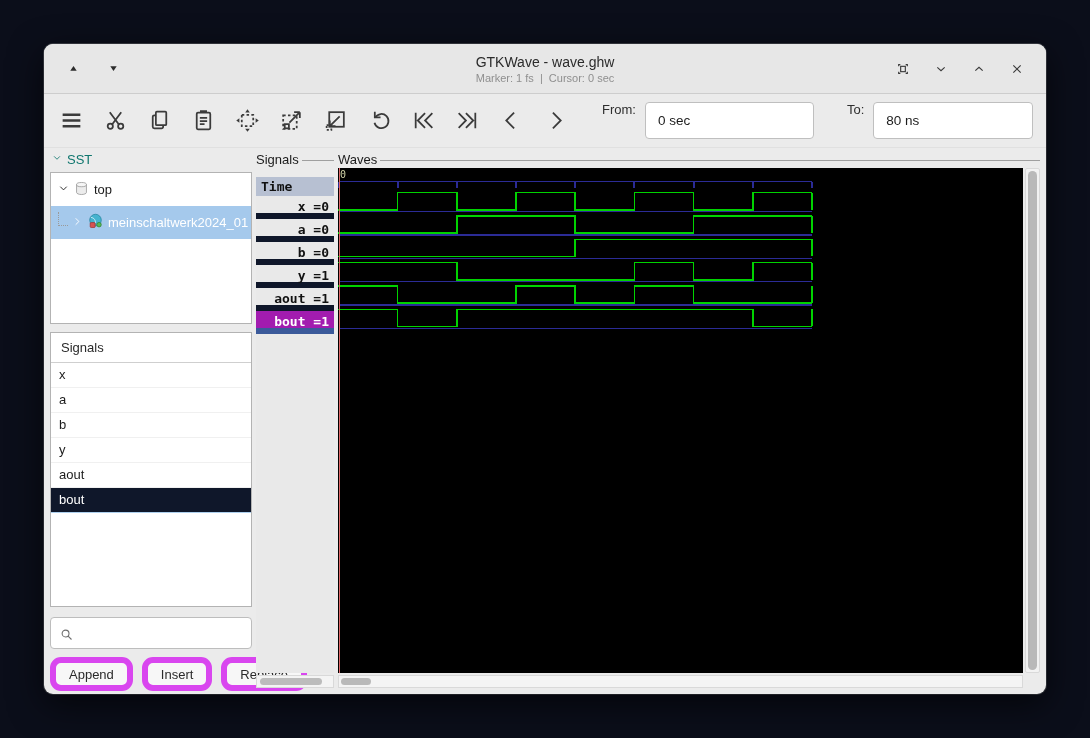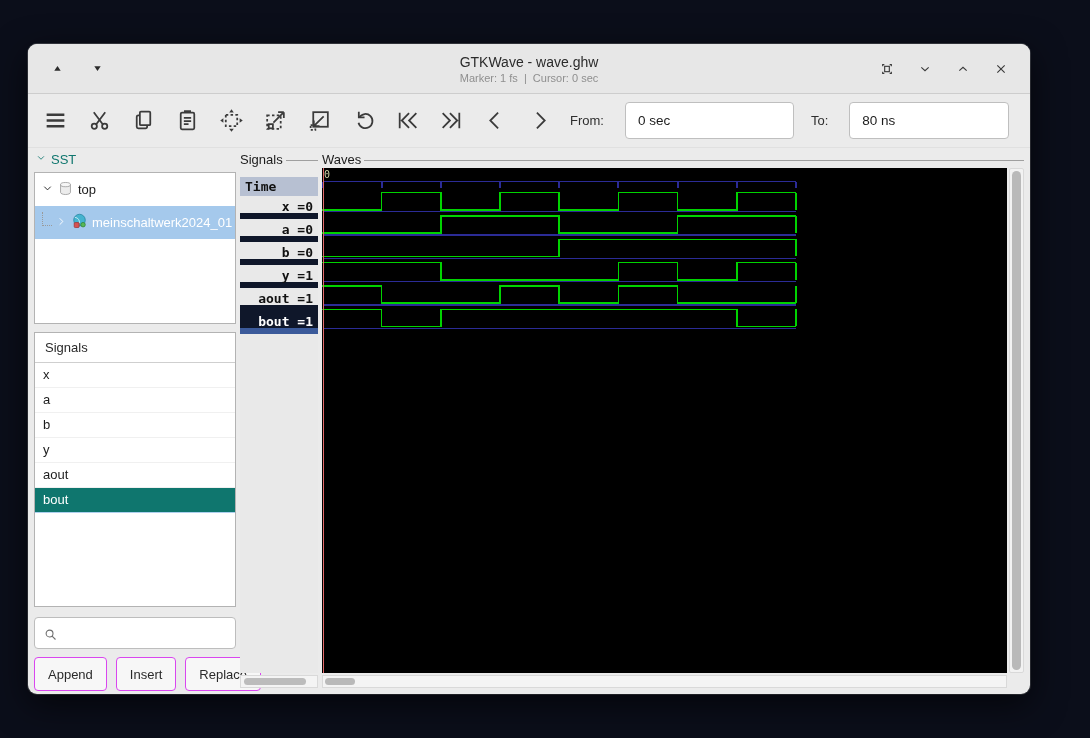--- a/index.html
+++ b/index.html
@@ -1,38 +1,38 @@
 <!DOCTYPE html>
 <html><head>
 <meta charset="utf-8">
 <style>
   * { box-sizing: border-box; margin: 0; padding: 0; }
   html,body { width: 1090px; height: 738px; }
   body { font-family: "Liberation Sans", sans-serif; }
   .stage { position: relative; width: 1090px; height: 738px; background: #0b0e1a; overflow: hidden; }
-  .window { position: absolute; left: 28px; top: 44px; width: 1002px; height: 650px;
+  .window { position: absolute; left: 44px; top: 44px; width: 1002px; height: 650px;
             background: #ebebeb; border-radius: 9px; overflow: hidden;
             box-shadow: 0 10px 34px rgba(0,0,0,.65), 0 0 0 1px #3a3d46; }
   
   .titlebar { height: 50px; background: #e7e7e7; border-bottom: 1px solid #cdcdcd;
               display: grid; grid-template-columns: 1fr auto 1fr; align-items: center; }
   .tb-left { display: flex; gap: 22px; padding-left: 20px; color: #2c2c2c; }
   .tb-center { text-align: center; }
   .tb-title { font-size: 14px; color: #2b2b2b; }
   .tb-sub { font-size: 11px; color: #8f8f8f; margin-top: 2px; white-space: pre; }
   .tb-right { display: flex; gap: 20px; justify-content: flex-end; padding-right: 20px; color: #3a3a3a; }
   .tb-icon { width: 18px; height: 18px; display: flex; align-items: center; justify-content: center; cursor: default; }
   .tb-icon svg { width: 16px; height: 16px; }
   .tb-left .tb-icon svg { width: 11px; height: 11px; }
   
   .toolbar { height: 54px; background: #ebebeb; display: flex; align-items: center;
              padding: 0 14px; gap: 17px; border-bottom: 1px solid #e0e0e0; color: #3b3b3b; }
   .icon-btn { width: 27px; height: 27px; display: flex; align-items: center; justify-content: center; flex: none; }
   .icon-btn svg { width: 25px; height: 25px; }
-  .range-group { display: flex; align-items: center; gap: 21px; }
+  .range-group { display: flex; gap: 9px; margin-left: 16px; }
   .range-label { font-size: 13px; color: #2e2e2e; }
   .range-input { height: 37px; border: 1px solid #bfbfbf; border-radius: 4px; background: #fff;
                  font-family: "Liberation Sans", sans-serif; font-size: 13.5px; color: #1c1c1c; padding: 16px 12px; }
   .range-input.from { width: 169px; } .range-input.to { width: 160px; }
   
   .main { height: 546px; display: flex; padding: 0 6px; gap: 4px; }
   .col-left { width: 202px; flex: none; display: flex; flex-direction: column; }
   .col-mid { width: 78px; flex: none; display: flex; flex-direction: column; padding-bottom: 6px; }
   .col-right { flex: 1; display: flex; flex-direction: column; padding-bottom: 6px; }
   
@@ -45,40 +45,40 @@
   .tree-row.selected { background: #a5c9ec; color: #ffffff; }
   .tree-chevron svg { width: 11px; height: 11px; }
   .tree-guide { width: 10px; height: 14px; border-left: 1px dotted #9a9a9a; border-bottom: 1px dotted #9a9a9a; margin-top: -8px; flex: none; }
   .tree-icon svg { width: 17px; height: 17px; }
   .list-box { margin-top: 8px; height: 275px; background: #fff; border: 1px solid #b3b3b3;
               display: flex; flex-direction: column; overflow: hidden; }
   .list-header { height: 30px; line-height: 29px; padding-left: 10px; font-size: 13px; color: #2a2a2a;
                  border-bottom: 1px solid #cfcfcf; background: #fff; }
   .list-item { height: 25px; line-height: 24px; padding-left: 8px; font-size: 13px; color: #1c1c1c;
                border-bottom: 1px solid #f0f0f0; }
-  .list-item.selected { background: #0f766e; color: #ffffff; border-bottom-color: #aed0ee; }
+  .list-item.selected { background: #0f172a; color: #ffffff; border-bottom-color: #aed0ee; }
   .search-box { margin-top: 10px; height: 32px; background: #fff; border: 1px solid #bdbdbd; border-radius: 4px;
                 display: flex; align-items: center; padding: 0 8px; gap: 6px; }
   .search-box svg { width: 15px; height: 15px; color: #6d6d6d; flex: none; }
   .search-input { border: none; outline: none; flex: 1; font-size: 13px; background: transparent; font-family: "Liberation Sans", sans-serif; }
   .btn-row { margin-top: 8px; display: flex; gap: 9px; }
-  .gtk-btn { height: 34px; padding: 0 13px; background: #f7f7f7; border: 1px solid #d946ef; border-radius: 4px;
+  .gtk-btn { height: 34px; padding: 0 13px; background: #f7f7f7; border: 6px solid #d946ef; border-radius: 11px;
              font-size: 13px; color: #2a2a2a; font-family: "Liberation Sans", sans-serif; }
   
   .frame-row { height: 16px; margin-top: 4px; display: flex; align-items: flex-start; }
   .frame-label { font-size: 13px; color: #1b1b1b; line-height: 15px; }
   .frame-line { flex: 1; border-top: 1px solid #9f9f9f; margin-left: 3px; margin-top: 8px; }
   
   .values-body { margin-top: 9px; flex: 1; background: #e9e9e9; display: flex; flex-direction: column; overflow: hidden; }
   .time-header { height: 19px; line-height: 19px; padding-left: 5px; background: #b7c0d2;
                  font-family: "DejaVu Sans Mono", monospace; font-size: 13px; font-weight: bold; color: #111; }
   .value-row { height: 23px; line-height: 22px; text-align: right; padding-right: 5px;
                font-family: "DejaVu Sans Mono", monospace; font-size: 13px; font-weight: bold; color: #111;
                border-bottom: 6px solid #0f172a; white-space: pre; }
-  .value-row.selected { background: #0f172a; color: #fff; border-bottom-color: #3b5a9a; text-align: right; }
+  .value-row.selected { background: #a21caf; color: #fff; border-bottom-color: #3b5a9a; text-align: right; }
   .mid-hscroll { height: 13px; margin-top: 2px; position: relative; background: #f4f4f4; border: 1px solid #d9d9d9; }
   .mid-hscroll .thumb { position: absolute; left: 3px; top: 2px; width: 62px; height: 7px; border-radius: 4px; background: #bcbcbc; }
   
   .waves-grid { flex: 1; display: grid; grid-template-columns: 1fr 15px; grid-template-rows: 1fr 13px; gap: 2px; }
   .wave-canvas { grid-column: 1; grid-row: 1; position: relative; background: #000; overflow: hidden; }
   .wave-canvas svg { display: block; width: 100%; height: 100%; }
   .v-scroll { grid-column: 2; grid-row: 1; position: relative; background: #f2f2f2; border: 1px solid #d9d9d9; border-radius: 2px; }
   .v-scroll .thumb { position: absolute; left: 2px; right: 2px; top: 2px; bottom: 2px; border-radius: 6px; background: #b9b9b9; }
   .h-scroll { grid-column: 1; grid-row: 2; position: relative; background: #f4f4f4; border: 1px solid #d9d9d9; }
   .h-scroll .thumb { position: absolute; left: 2px; top: 2px; width: 30px; height: 7px; border-radius: 4px; background: #b9b9b9; }

